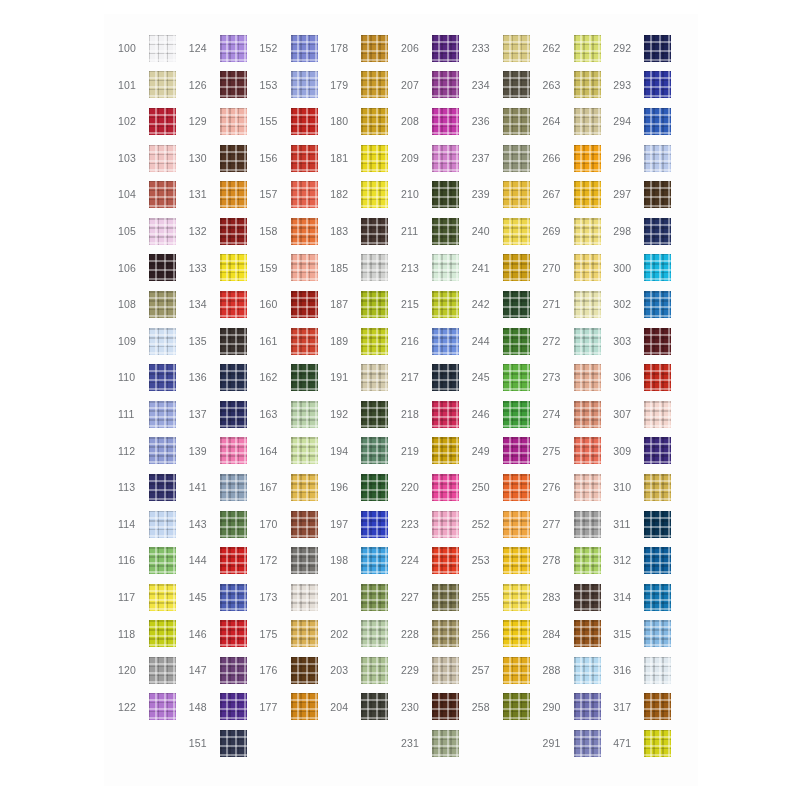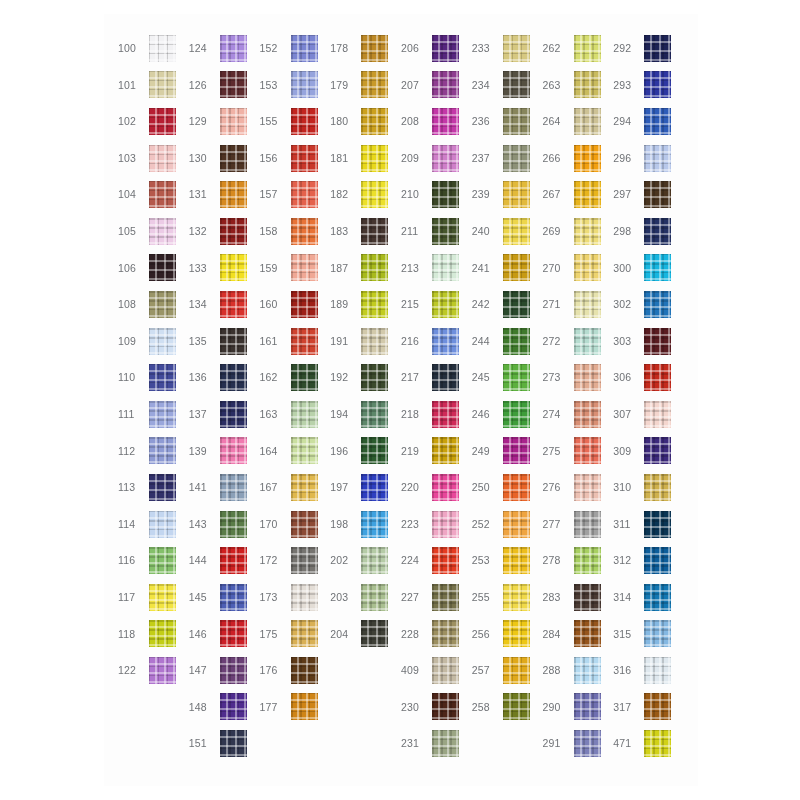--- a/index.html
+++ b/index.html
@@ -258,20 +258,28 @@
           </div>
           <div class="swatch-row">
             <span class="swatch-code">118</span>
             <span class="swatch-chip">
               <span class="weave-base" style="background: rgb(195, 206, 23);"></span>
               <span class="weave-shade"></span>
               <span class="weave-lines"></span>
             </span>
           </div>
           <div class="swatch-row">
+            <span class="swatch-code">120</span>
+            <span class="swatch-chip">
+              <span class="weave-base" style="background: rgb(157, 157, 157);"></span>
+              <span class="weave-shade"></span>
+              <span class="weave-lines"></span>
+            </span>
+          </div>
+          <div class="swatch-row">
             <span class="swatch-code">122</span>
             <span class="swatch-chip">
               <span class="weave-base" style="background: rgb(176, 117, 207);"></span>
               <span class="weave-shade"></span>
               <span class="weave-lines"></span>
             </span>
           </div>
         </div>
         <div class="swatch-column">
           <div class="swatch-row">
@@ -632,20 +640,28 @@
           </div>
           <div class="swatch-row">
             <span class="swatch-code">183</span>
             <span class="swatch-chip">
               <span class="weave-base" style="background: rgb(70, 54, 48);"></span>
               <span class="weave-shade"></span>
               <span class="weave-lines"></span>
             </span>
           </div>
           <div class="swatch-row">
+            <span class="swatch-code">185</span>
+            <span class="swatch-chip">
+              <span class="weave-base" style="background: rgb(207, 208, 206);"></span>
+              <span class="weave-shade"></span>
+              <span class="weave-lines"></span>
+            </span>
+          </div>
+          <div class="swatch-row">
             <span class="swatch-code">187</span>
             <span class="swatch-chip">
               <span class="weave-base" style="background: rgb(168, 186, 28);"></span>
               <span class="weave-shade"></span>
               <span class="weave-lines"></span>
             </span>
           </div>
           <div class="swatch-row">
             <span class="swatch-code">189</span>
             <span class="swatch-chip">
@@ -691,20 +707,28 @@
             <span class="swatch-chip">
               <span class="weave-base" style="background: rgb(46, 63, 193);"></span>
               <span class="weave-shade"></span>
               <span class="weave-lines"></span>
             </span>
           </div>
           <div class="swatch-row">
             <span class="swatch-code">198</span>
             <span class="swatch-chip">
               <span class="weave-base" style="background: rgb(63, 162, 224);"></span>
+              <span class="weave-shade"></span>
+              <span class="weave-lines"></span>
+            </span>
+          </div>
+          <div class="swatch-row">
+            <span class="swatch-code">201</span>
+            <span class="swatch-chip">
+              <span class="weave-base" style="background: rgb(124, 148, 80);"></span>
               <span class="weave-shade"></span>
               <span class="weave-lines"></span>
             </span>
           </div>
           <div class="swatch-row">
             <span class="swatch-code">202</span>
             <span class="swatch-chip">
               <span class="weave-base" style="background: rgb(181, 203, 166);"></span>
               <span class="weave-shade"></span>
               <span class="weave-lines"></span>
@@ -858,21 +882,21 @@
           </div>
           <div class="swatch-row">
             <span class="swatch-code">228</span>
             <span class="swatch-chip">
               <span class="weave-base" style="background: rgb(157, 144, 96);"></span>
               <span class="weave-shade"></span>
               <span class="weave-lines"></span>
             </span>
           </div>
           <div class="swatch-row">
-            <span class="swatch-code">409</span>
+            <span class="swatch-code">229</span>
             <span class="swatch-chip">
               <span class="weave-base" style="background: rgb(195, 185, 163);"></span>
               <span class="weave-shade"></span>
               <span class="weave-lines"></span>
             </span>
           </div>
           <div class="swatch-row">
             <span class="swatch-code">230</span>
             <span class="swatch-chip">
               <span class="weave-base" style="background: rgb(77, 37, 24);"></span>

